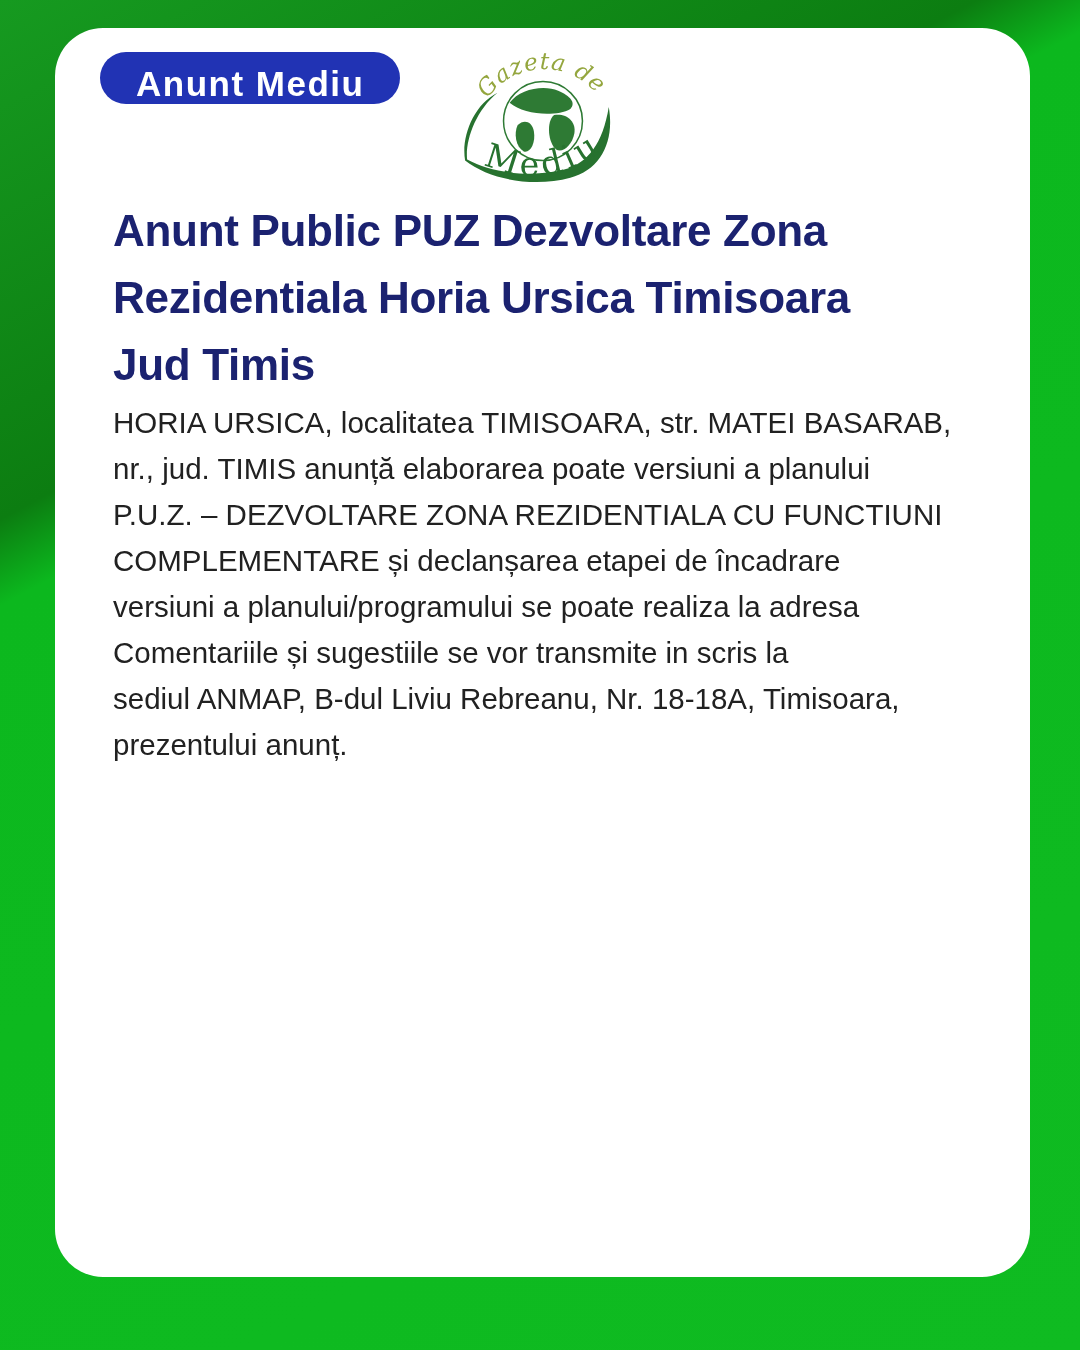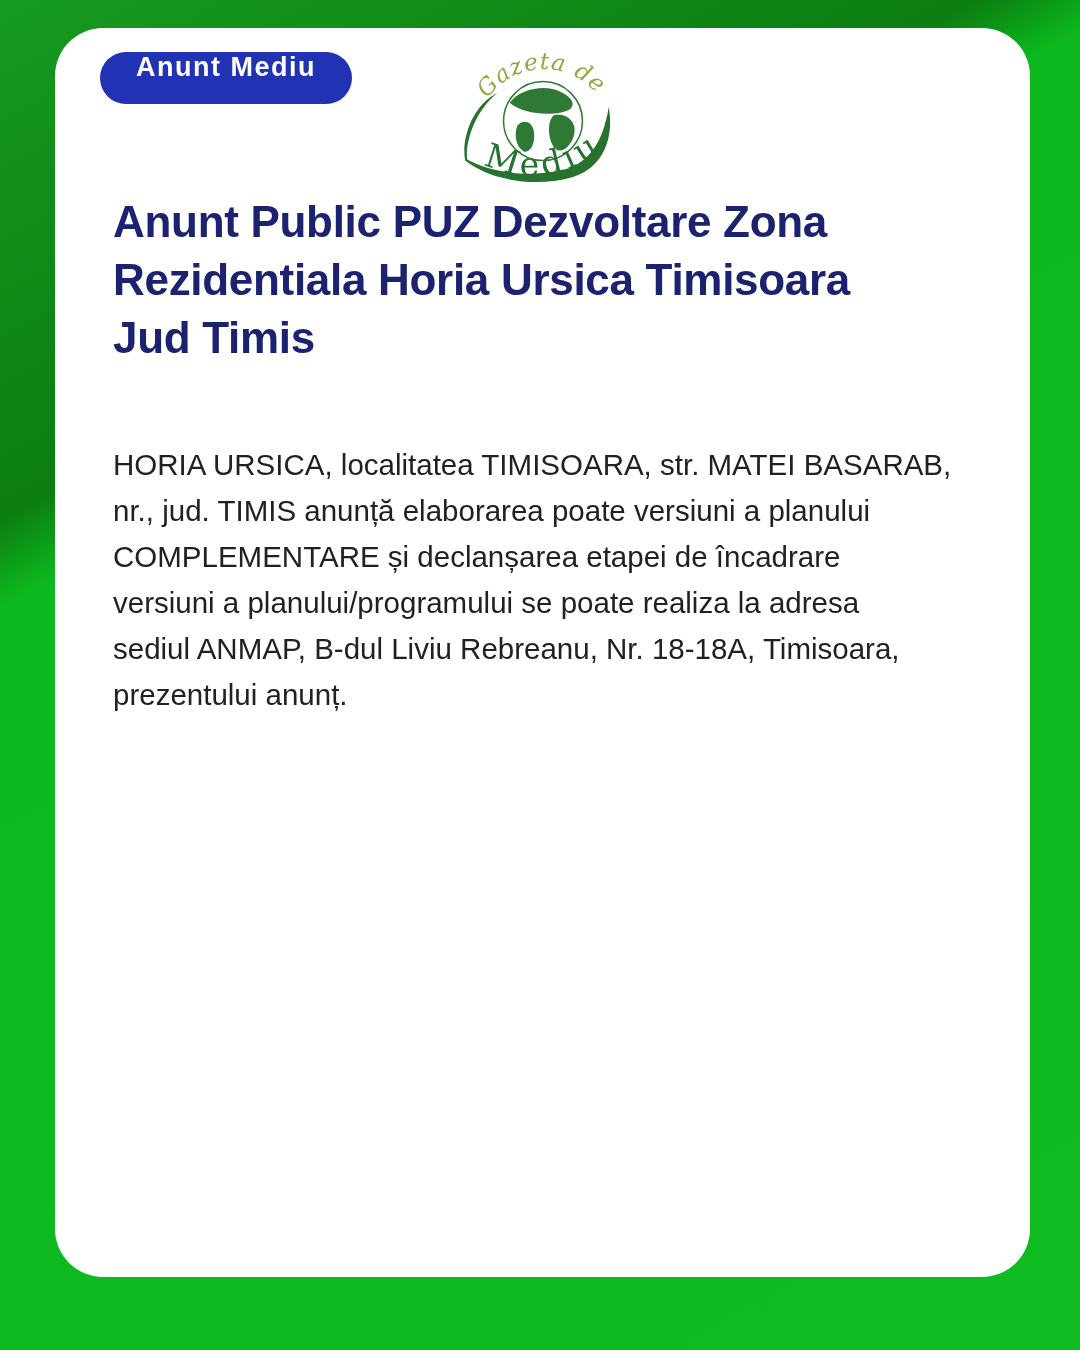--- a/index.html
+++ b/index.html
@@ -9,37 +9,37 @@
     background: linear-gradient(152deg, #169A20 0%, #0C7D11 27%, #0CB81E 31.5%, #0FBB21 100%);
     position: relative;
   }
   .card {
     position:absolute; left:55px; top:28px; width:975px; height:1249px;
     background:#FFFFFF; border-radius:48px;
   }
   .pill {
     position:absolute; left:45px; top:24px; height:52px;
     background:#2133B4; color:#FFFFFF; border-radius:28px;
-    display:inline-flex; align-items:flex-start; padding:0 36px;
-    font-size:27px; font-weight:600; letter-spacing:1.5px;
+    display:inline-flex; align-items:flex-end; padding:0 36px;
+    font-size:35px; font-weight:600; letter-spacing:1.5px;
     border:none; cursor:pointer; font-family:"Liberation Sans",sans-serif;
   }
   .logo {
     position:absolute; left:50%; top:12px; transform:translateX(-50%);
     width:172px; height:152px;
   }
   .title {
     position:absolute; left:58px; top:165px; width:880px;
     color:#1B2270; font-size:44px; line-height:58px; font-weight:700;
     letter-spacing:-0.3px;
   }
-  .title .tl { display:block; }
+  .title .tl { display:block;margin-top:9px; }
   .body-text {
     position:absolute; left:58px; top:372px; width:880px;
-    color:#212121; font-size:29.5px; line-height:46px; font-weight:400;margin-top:42px;
+    color:#212121; font-size:29.5px; line-height:46px; font-weight:400;
   }
   .body-text .bl { display:block; white-space:nowrap; }
 </style>
 </head>
 <body>
 
 <div class="card">
 
   <button class="pill">
     <span>Anunt Mediu</span>
@@ -70,19 +70,21 @@
 
   <h1 class="title">
     <span class="tl">Anunt Public PUZ Dezvoltare Zona</span>
     <span class="tl">Rezidentiala Horia Ursica Timisoara</span>
     <span class="tl">Jud Timis</span>
   </h1>
 
   <div class="body-text">
     <span class="bl">HORIA URSICA, localitatea TIMISOARA, str. MATEI BASARAB,</span>
     <span class="bl">nr., jud. TIMIS anunță elaborarea poate versiuni a planului</span>
+    <span class="bl">P.U.Z. – DEZVOLTARE ZONA REZIDENTIALA CU FUNCTIUNI</span>
     <span class="bl">COMPLEMENTARE și declanșarea etapei de încadrare</span>
     <span class="bl">versiuni a planului/programului se poate realiza la adresa</span>
+    <span class="bl">Comentariile și sugestiile se vor transmite in scris la</span>
     <span class="bl">sediul ANMAP, B-dul Liviu Rebreanu, Nr. 18-18A, Timisoara,</span>
     <span class="bl">prezentului anunț.</span>
   </div>
 
 </div>
 
 </body></html>

